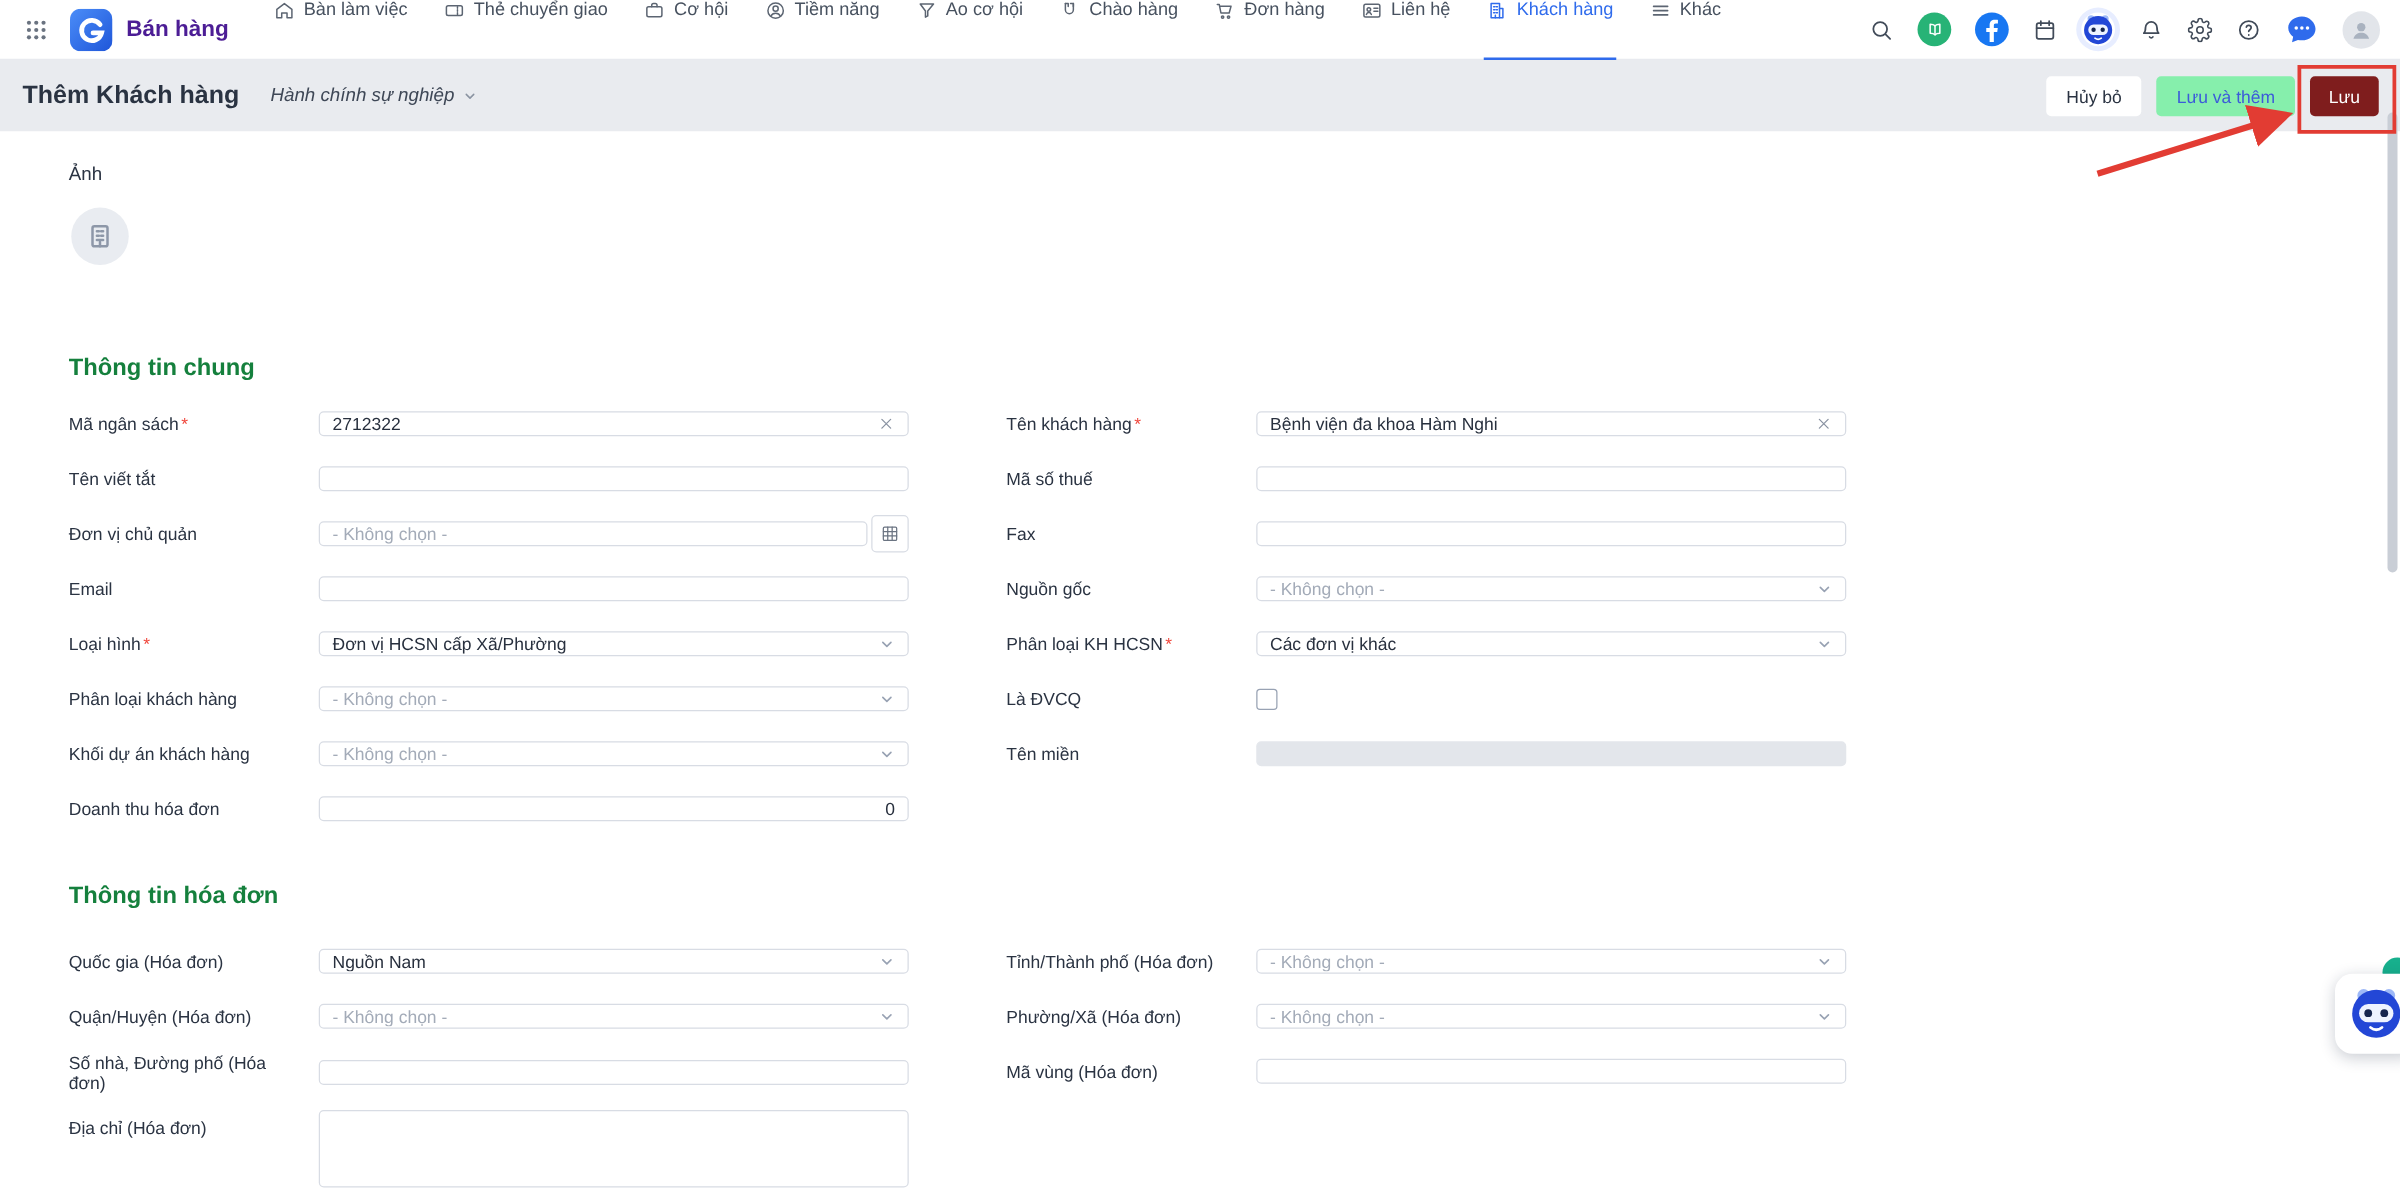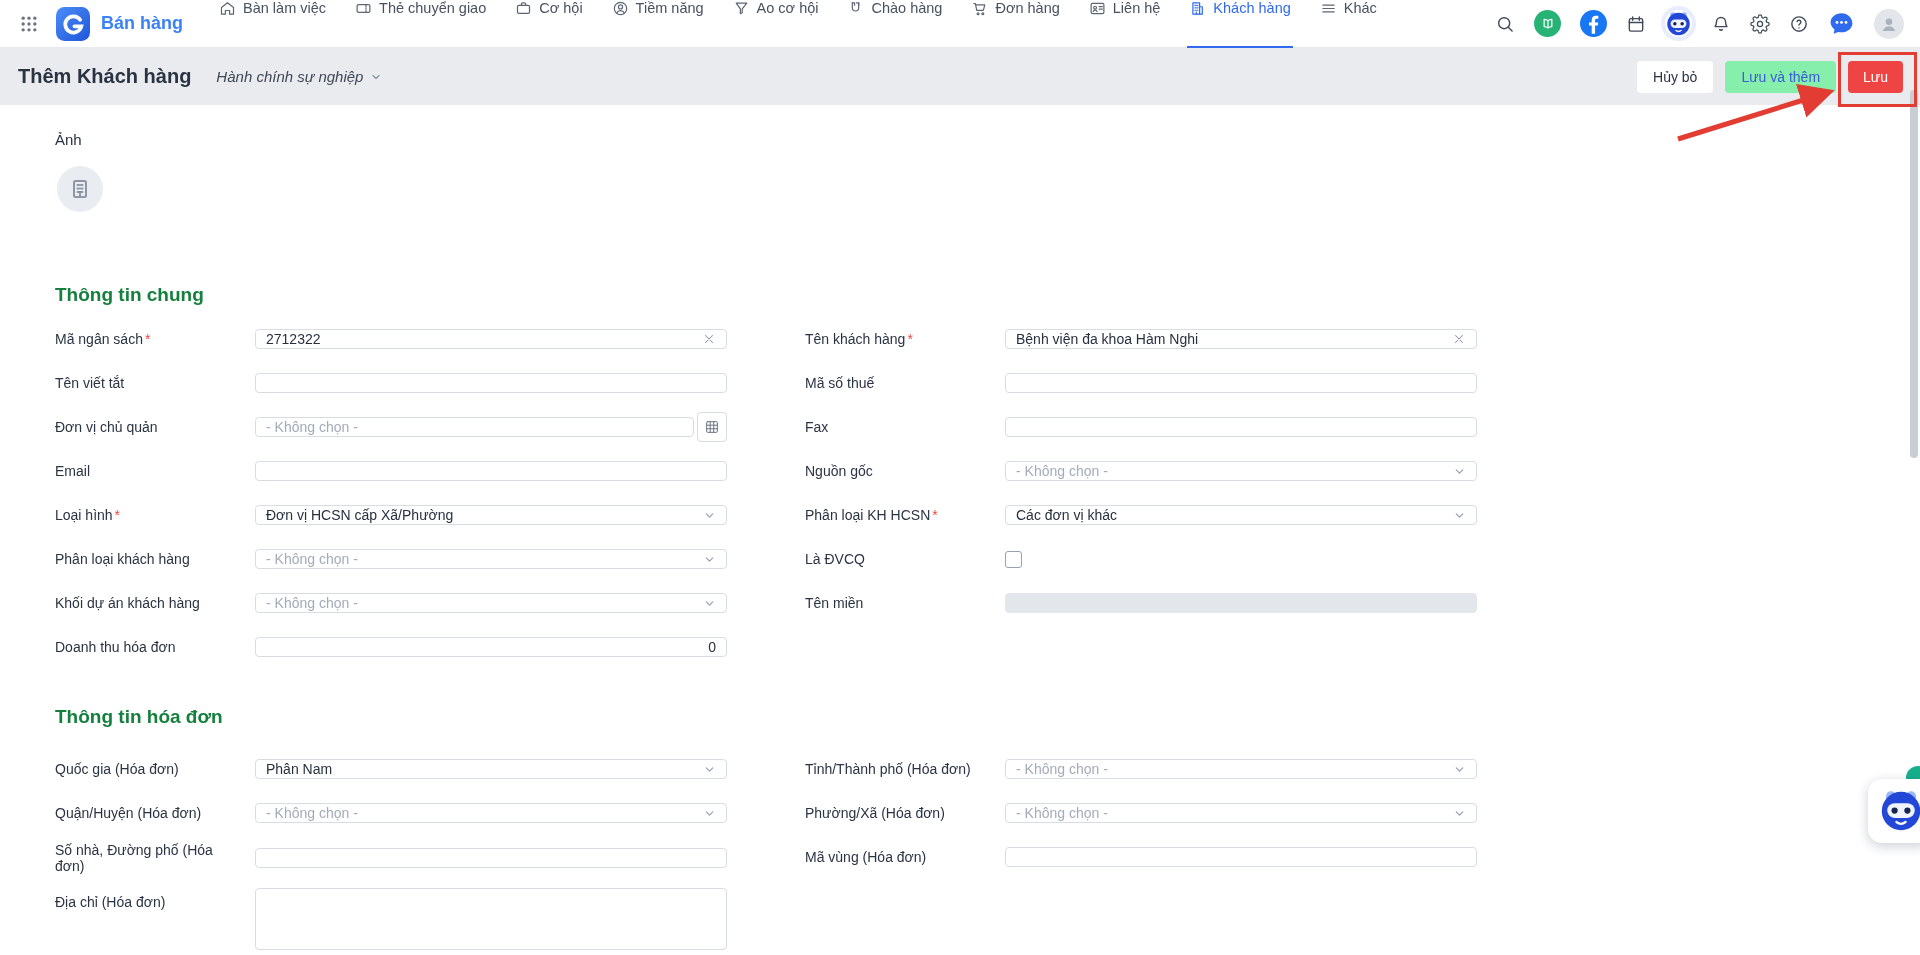--- a/index.html
+++ b/index.html
@@ -10,21 +10,21 @@
   }
   svg { display:block; }
 
   
   .topnav { height:48px; background:#fff; border-bottom:1px solid #e8eaef;
     display:flex; align-items:center; padding:0 16px 0 12px; position:relative; z-index:2; }
   .launcher { width:34px; height:34px; display:flex; align-items:center; justify-content:center;
     color:#6a7380; cursor:pointer; margin-right:10px; }
   .launcher svg { width:20px; height:20px; }
   .logo { width:34px; height:34px; margin-right:11px; cursor:pointer; }
-  .app-title { font-size:18px; font-weight:bold; color:#3b82f6; margin-right:36px; white-space:nowrap; }
+  .app-title { font-size:18px; font-weight:bold; color:#4c1d95; margin-right:36px; white-space:nowrap; }
   .nav-items { display:flex; align-items:center; gap:29px; height:48px; }
   .nav-item { display:flex; gap:7px; font-size:14.5px; color:#47515f;
     cursor:pointer; height:48px; position:relative; white-space:nowrap; }
   .nav-item .nicon { width:17px; height:17px; color:#5c6572; }
   .nav-item .nicon svg { width:17px; height:17px; }
   .nav-item.active { color:#2f6bec; }
   .nav-item.active .nicon { color:#2f6bec; }
   .nav-item.active::after { content:""; position:absolute; left:-2px; right:-2px; bottom:0;
     height:2px; background:#2f6bec; }
   .nav-right { margin-left:auto; display:flex; align-items:center; gap:19px; }
@@ -37,21 +37,21 @@
   .pagehead { height:57px; background:#e9ebef; display:flex; align-items:center; padding:0 17px 0 18px; }
   .page-title { font-size:20px; font-weight:600; color:#2a3342; white-space:nowrap; }
   .subhead { margin-left:25px; display:flex; align-items:center; gap:7px; font-size:15px;
     color:#3e4756; cursor:pointer;font-style:italic; }
   .subhead svg { width:12px; height:12px; color:#8a93a1; }
   .headbtns { margin-left:auto; display:flex; align-items:center; gap:12px; }
   .btn { height:32px; border:none; border-radius:4px; font-size:14px; padding:0 16px;
     display:flex; align-items:center; cursor:pointer; font-family:inherit; white-space:nowrap; }
   .btn-cancel { background:#fff; color:#2a3342; }
   .btn-saveadd { background:#86efac; color:#3c5bd9; }
-  .btn-save { background:#ef4444; color:#fff; padding:0 15px; }
+  .btn-save { background:#7f1d1d; color:#fff; padding:0 15px; }
 
   
   .content { background:#fff; }
   .photo-label { margin:26px 0 0 55px; font-size:15px; color:#2a3342; }
   .avatar-ph { margin:18px 0 0 57px; width:46px; height:46px; border-radius:50%;
     background:#e9ecf1; display:flex; align-items:center; justify-content:center;
     color:#8d97a8; cursor:pointer; }
   .avatar-ph svg { width:24px; height:24px; }
   .section-title { margin:72px 0 0 55px; font-size:19px; font-weight:bold; color:#15803d; }
   .section-title + .form-grid { margin-top:18px; }
@@ -489,21 +489,21 @@
           </div>
         </div>
       </div>
       <div class="section-title second">Thông tin hóa đơn</div>
       <div class="form-grid">
         <div class="fcol">
           <div class="frow">
             <div class="flabel"><span>Quốc gia (Hóa đơn)</span></div>
             <div class="fwrap">
               <div class="fbox sel">
-                <span class="val">Phân Nam</span>
+                <span class="val">Nguồn Nam</span>
                 <span class="chev">
                   <svg viewBox="0 0 24 24" fill="none" stroke="currentColor" stroke-width="2.4" stroke-linecap="round" stroke-linejoin="round">
                     <path d="m6 9 6 6 6-6"></path>
                   </svg>
                 </span>
               </div>
             </div>
           </div>
           <div class="frow">
             <div class="flabel"><span>Quận/Huyện (Hóa đơn)</span></div>

